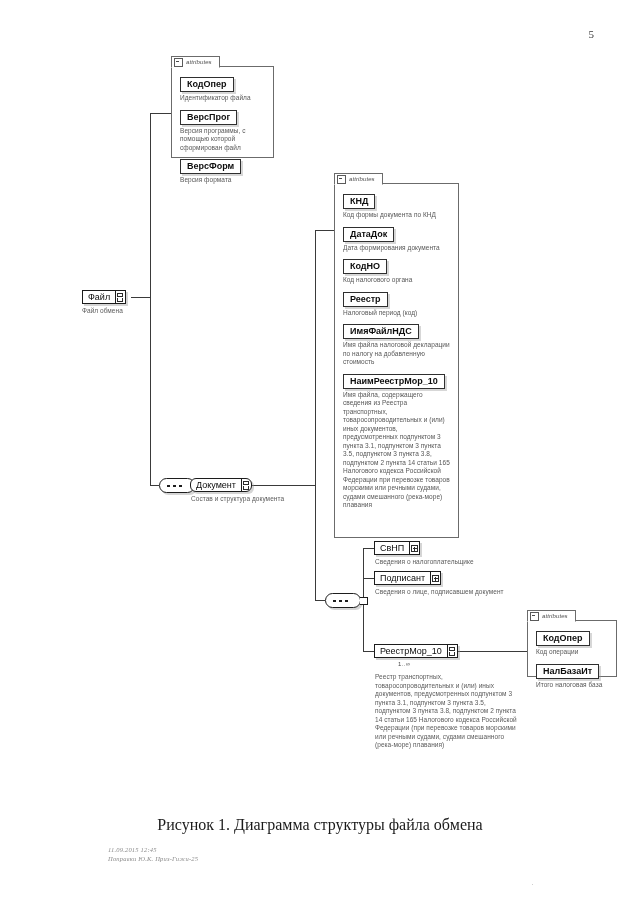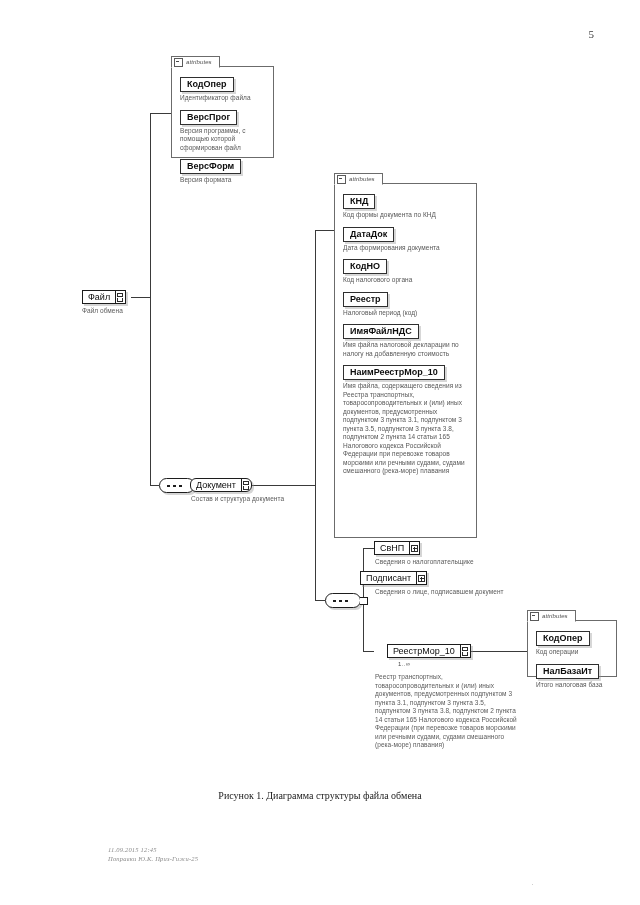--- a/index.html
+++ b/index.html
@@ -161,24 +161,24 @@
   }
 
   
   .ln-h{position:absolute;height:0;border-top:1px solid #3a3a3a;}
   .ln-v{position:absolute;width:0;border-left:1px solid #3a3a3a;}
 
   
   .caption{
     position:absolute;
     left:0;right:0;
-    top:790px;
+    top:816px;
     text-align:center;
     font-family:"Liberation Serif", serif;
-    font-size:10px;
+    font-size:16px;
     color:#1a1a1a;
   }
   .footer{
     position:absolute;left:108px;top:845px;
     font-family:"Liberation Serif", serif;
     font-style:italic;
     font-size:6.5px;
     color:#8a8a8a;
     line-height:9px;
     letter-spacing:.2px;
@@ -225,21 +225,21 @@
         <span class="attr-chip">ВерсПрог</span>
         <div class="attr-desc">Версия программы, с помощью которой сформирован файл</div>
       </div>
       <div class="attr-item">
         <span class="attr-chip">ВерсФорм</span>
         <div class="attr-desc">Версия формата</div>
       </div>
     </div>
   </div>
 
-  <div class="attr-panel" style="left:334px;top:183px;width:143px;height:355px;">
+  <div class="attr-panel" style="left:334px;top:183px;width:125px;height:355px;">
     <div class="attr-tab" style="width:49px;">
       <span class="minusbox"></span>
       <span class="tab-label">attributes</span>
     </div>
     <div class="attr-list">
       <div class="attr-item">
         <span class="attr-chip">КНД</span>
         <div class="attr-desc">Код формы документа по КНД</div>
       </div>
       <div class="attr-item">
@@ -305,29 +305,29 @@
   </div>
 
   <div class="node plus" style="left:374px;top:541px;">
     <span class="nlabel">СвНП</span>
     <span class="nstub">
         <span class="vbar"></span>
       </span>
   </div>
   <div class="node-desc" style="left:375px;top:558px;width:150px;">Сведения о налогоплательщике</div>
 
-  <div class="node plus" style="left:360px;top:571px;">
+  <div class="node plus" style="left:374px;top:571px;">
     <span class="nlabel">Подписант</span>
     <span class="nstub">
         <span class="vbar"></span>
       </span>
   </div>
   <div class="node-desc" style="left:375px;top:588px;width:130px;">Сведения о лице, подписавшем документ</div>
 
-  <div class="node" style="left:387px;top:644px;">
+  <div class="node" style="left:374px;top:644px;">
     <span class="nlabel">РеестрМор_10</span>
     <span class="nstub"></span>
   </div>
   <div class="node-card" style="left:398px;top:661px;">1..∞</div>
   <div class="node-desc" style="left:375px;top:673px;width:148px;">Реестр транспортных, товаросопроводительных и (или) иных документов, предусмотренных подпунктом 3 пункта 3.1, подпунктом 3 пункта 3.5, подпунктом 3 пункта 3.8, подпунктом 2 пункта 14 статьи 165 Налогового кодекса Российской Федерации (при перевозке товаров морскими или речными судами, судами смешанного (река-море) плавания)</div>
 
   <div class="caption">Рисунок 1. Диаграмма структуры файла обмена</div>
 
   <div class="footer">
     <div>11.09.2015 12:45</div>

